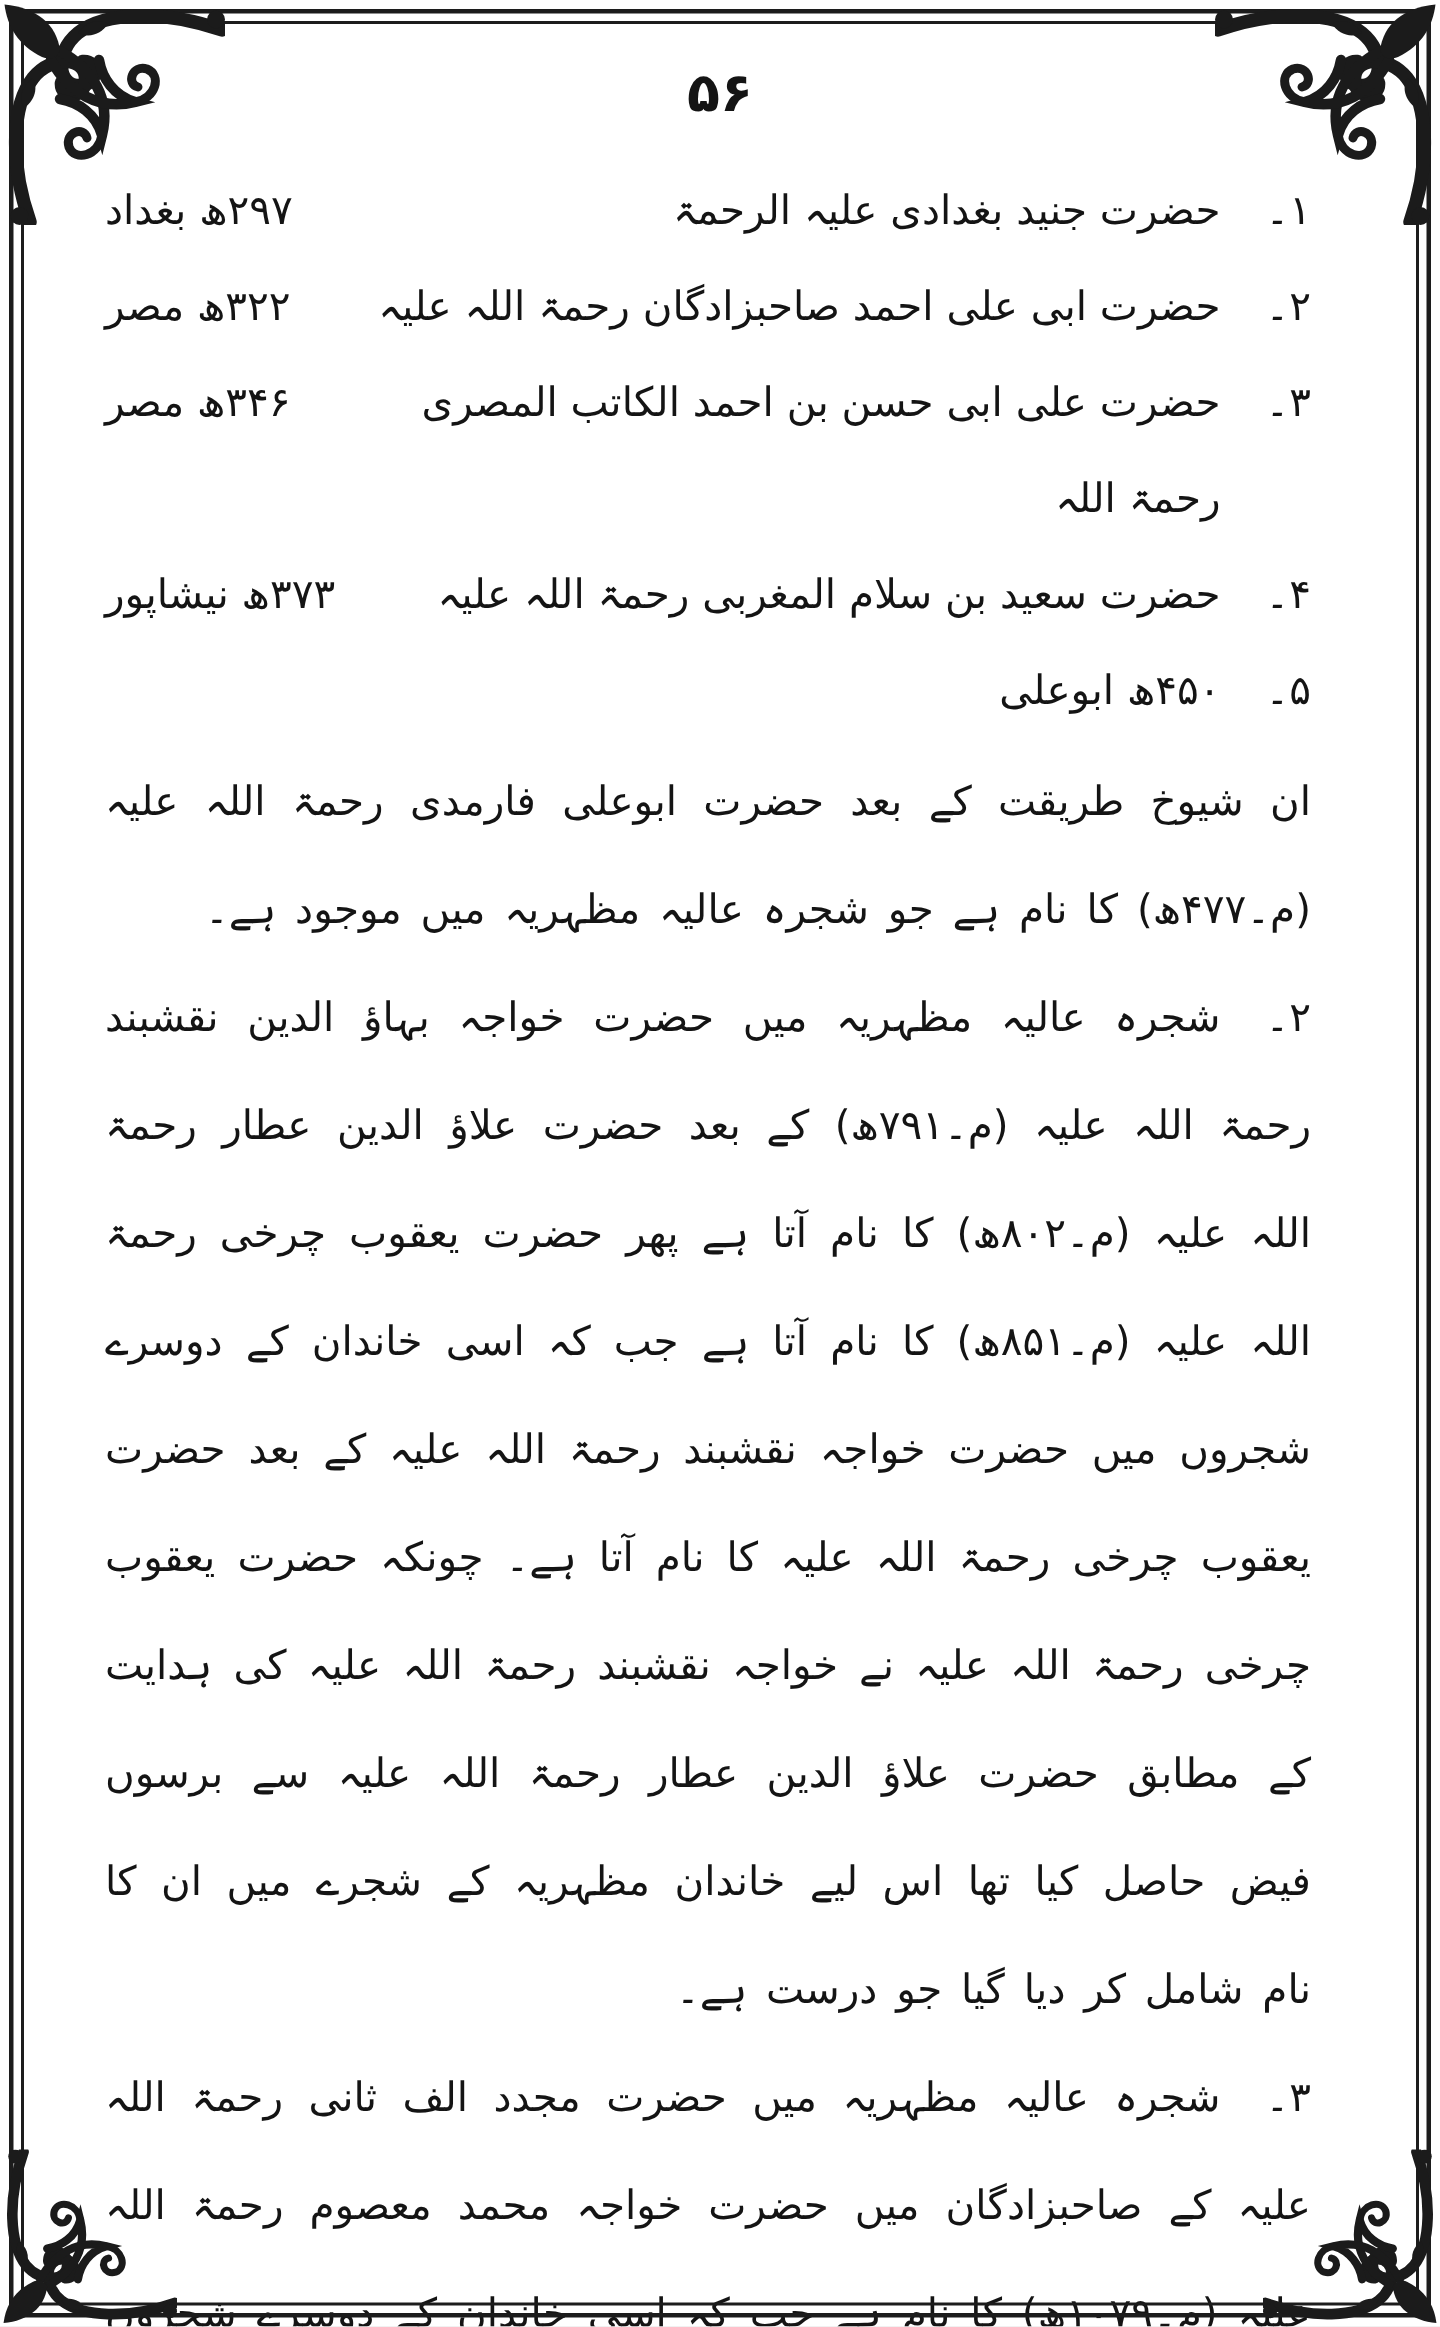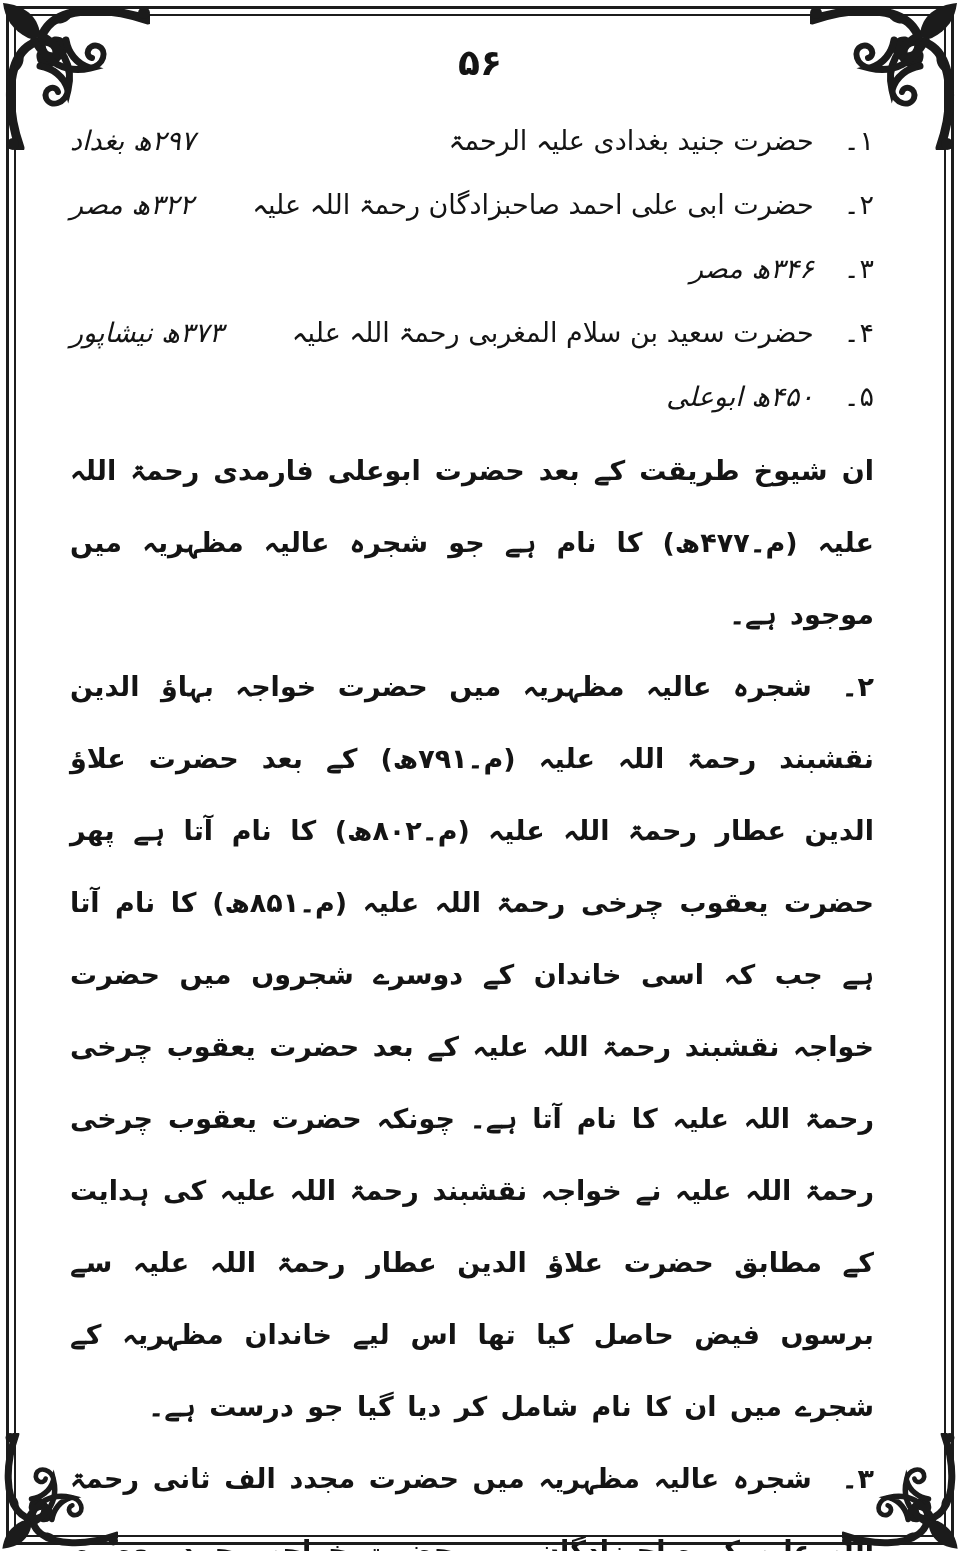--- a/index.html
+++ b/index.html
@@ -37,34 +37,33 @@
     text-align:right;
   }
   .saints{margin-top:14px;}
   .srow{
     display:flex;
     align-items:baseline;
     line-height:64px;
   }
   .snum{white-space:nowrap;margin-left:30px;}
   .sname{flex:1 1 auto;margin-left:18px;}
-  .sdate{white-space:nowrap;font-style:italic;}
+  .sdate{white-space:nowrap;}
   .scont{
     line-height:56px;
     padding-left:0;
     padding-right:0;
     text-align:left;
     margin-left:80px;
   }
   .para{
     margin:0;
     text-align:justify;
     line-height:72px;
     word-spacing:4px;
-    font-weight:bold;
   }
   .para.first{margin-top:6px;}
   .pmark{padding-left:30px;white-space:nowrap;}
 </style>
 </head>
 <body>
 
 <div class="page">
 
   <div class="border-outer"></div>
@@ -157,20 +156,21 @@
         <span class="sname">حضرت جنید بغدادی علیہ الرحمۃ</span>
         <span class="sdate">۲۹۷ھ بغداد</span>
       </div>
       <div class="srow">
         <span class="snum">۲۔</span>
         <span class="sname">حضرت ابی علی احمد صاحبزادگان رحمۃ اللہ علیہ</span>
         <span class="sdate">۳۲۲ھ مصر</span>
       </div>
       <div class="srow">
         <span class="snum">۳۔</span>
+        <span class="sname">حضرت علی ابی حسن بن احمد الکاتب المصری رحمۃ اللہ</span>
         <span class="sdate">۳۴۶ھ مصر</span>
       </div>
       <div class="srow">
         <span class="snum">۴۔</span>
         <span class="sname">حضرت سعید بن سلام المغربی رحمۃ اللہ علیہ</span>
         <span class="sdate">۳۷۳ھ نیشاپور</span>
       </div>
       <div class="srow">
         <span class="snum">۵۔</span>
         <span class="sdate">۴۵۰ھ ابوعلی</span>

